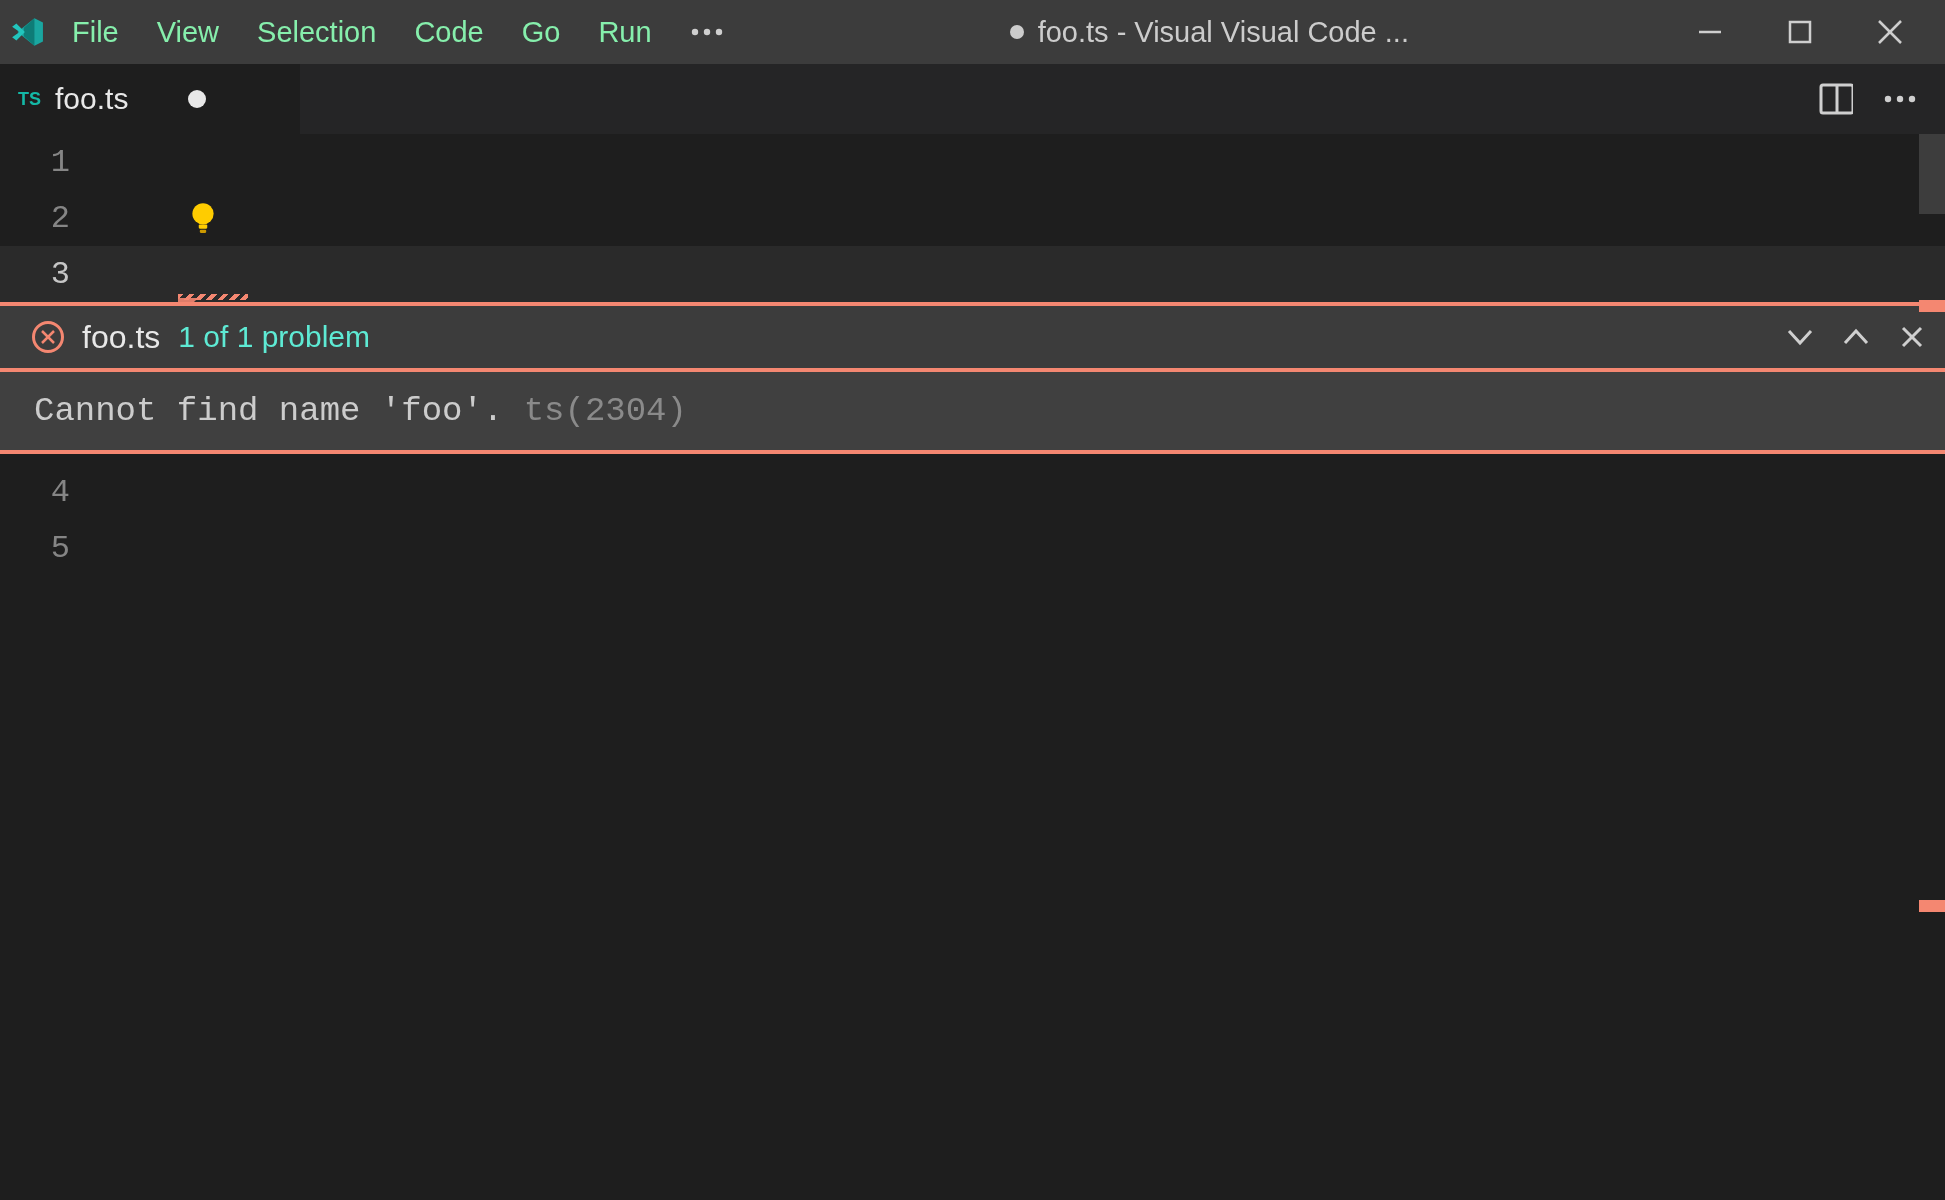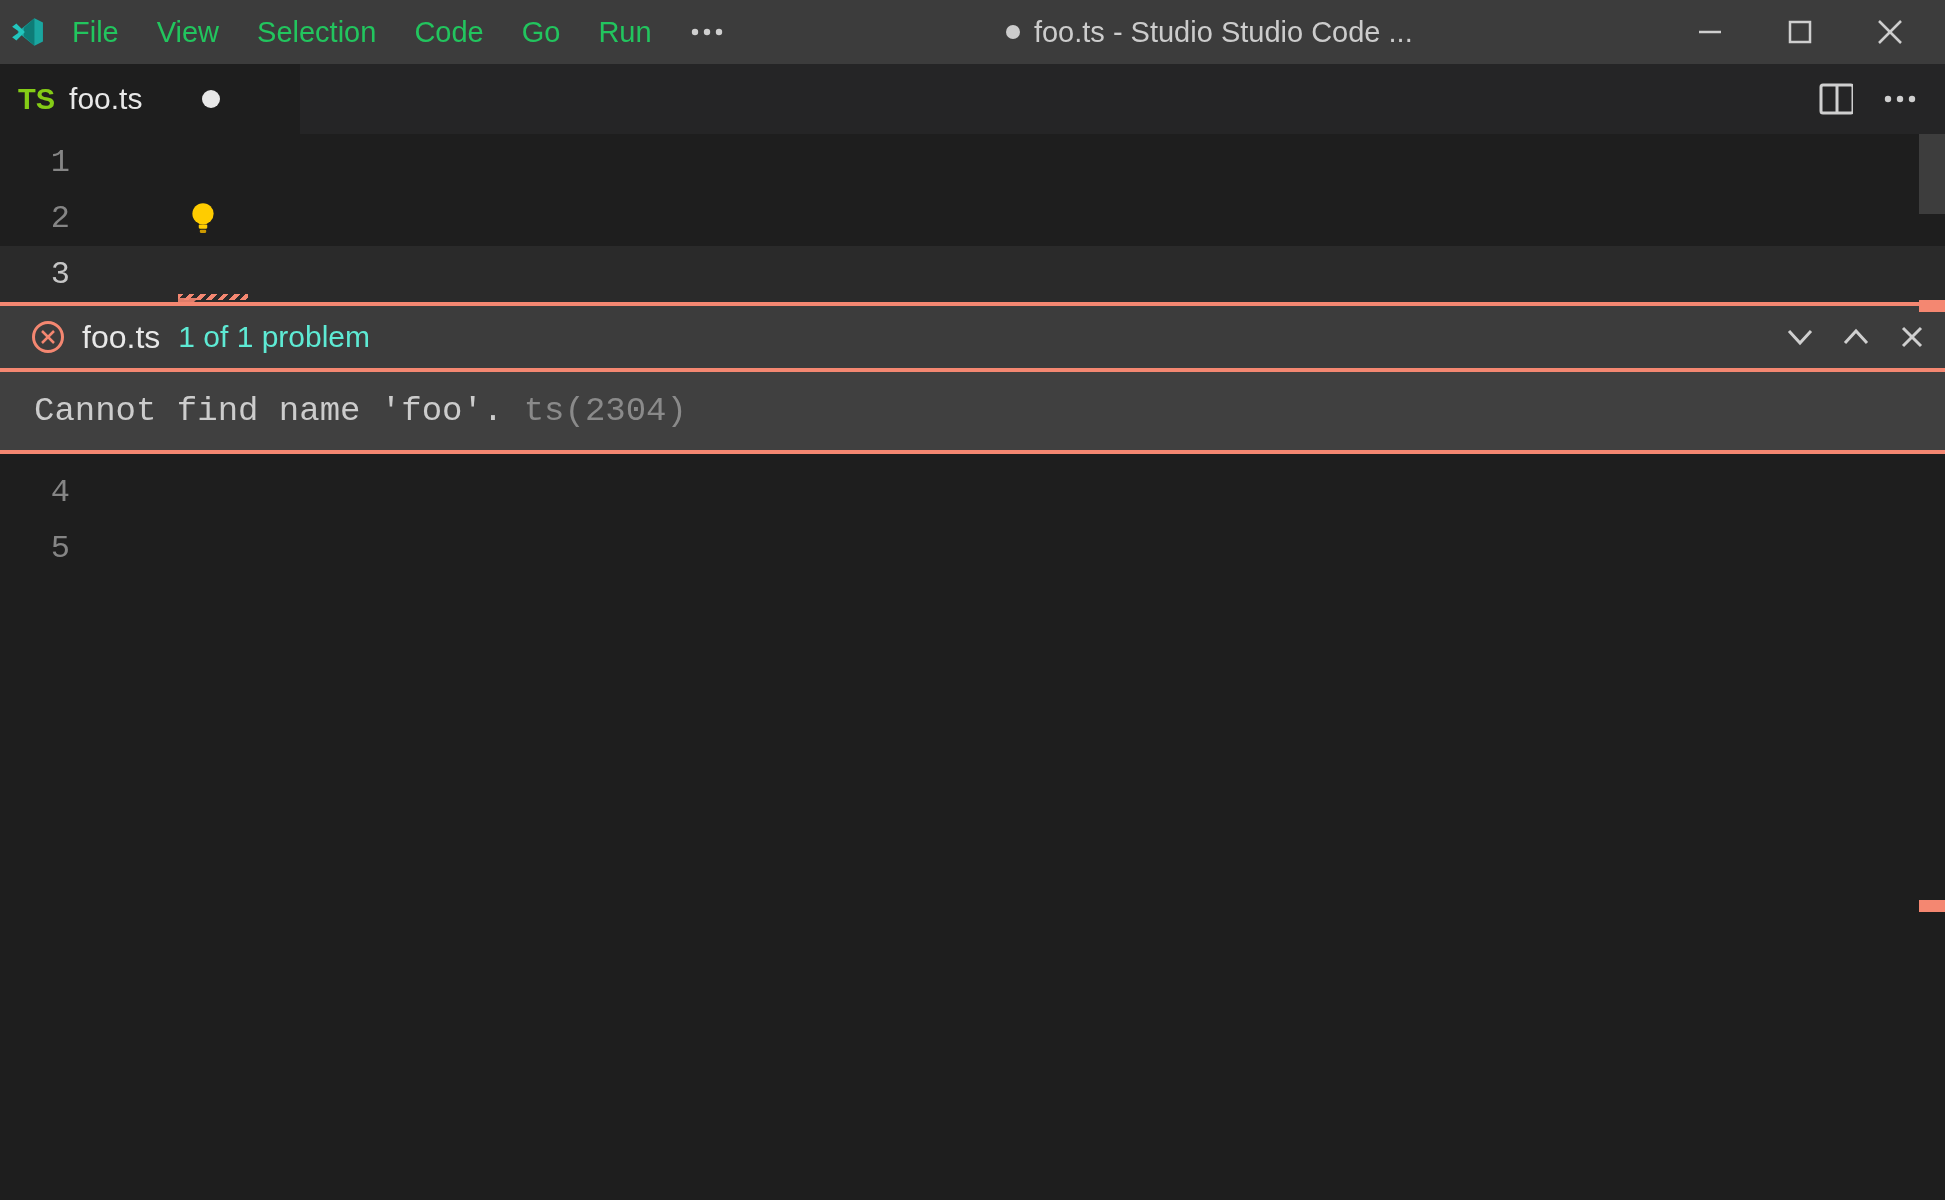--- a/index.html
+++ b/index.html
@@ -20,21 +20,21 @@
     padding-left: 10px;
   }
   .logo {
     width: 34px; height: 34px;
     margin-right: 28px;
     flex: 0 0 auto;
   }
   .menu { display: flex; gap: 38px; align-items: center; }
   .menu-item {
     font-size: 29px;
-    color: #22c55e;
+    color: #86efac;
     cursor: default;
     text-align: center;
   }
   .menu-more { width: 34px; height: 34px; display:flex; align-items:center; justify-content:center; }
   .title-center {
     flex: 1;
     display: flex;
     align-items: center;
     justify-content: center;
     gap: 14px;
@@ -63,23 +63,23 @@
   .tab {
     display: flex;
     align-items: center;
     gap: 14px;
     padding: 0 26px 0 18px;
     background: #1e1e1e;
     min-width: 300px;
     position: relative;
   }
   .tab .ts-badge {
-    font-size: 29px;
+    font-size: 18px;
     font-weight: 600;
-    color: #84cc16;
+    color: #14b8a6;
   }
   .tab .tab-name {
     font-size: 30px;
     color: #e8e8e8;
   }
   .tab .tab-dirty {
     width: 18px; height: 18px; border-radius: 50%;
     background: #e8e8e8;
     margin-left: 46px;
   }
@@ -242,21 +242,21 @@
     <div class="menu-more">
       <svg width="34" height="10">
           <circle cx="5" cy="5" r="3.2" fill="#cfcfcf"></circle>
           <circle cx="17" cy="5" r="3.2" fill="#cfcfcf"></circle>
           <circle cx="29" cy="5" r="3.2" fill="#cfcfcf"></circle>
         </svg>
     </div>
   </div>
   <div class="title-center">
     <div class="dirty-dot"></div>
-    <span>foo.ts - Studio Studio Code ...</span>
+    <span>foo.ts - Visual Visual Code ...</span>
   </div>
   <div class="win-controls">
     <div class="win-btn">
       <svg width="26" height="26">
           <line x1="2" y1="13" x2="24" y2="13" stroke="#cfcfcf" stroke-width="2.5"></line>
         </svg>
     </div>
     <div class="win-btn">
       <svg width="26" height="26">
           <rect x="3" y="3" width="20" height="20" fill="none" stroke="#cfcfcf" stroke-width="2.5"></rect>

